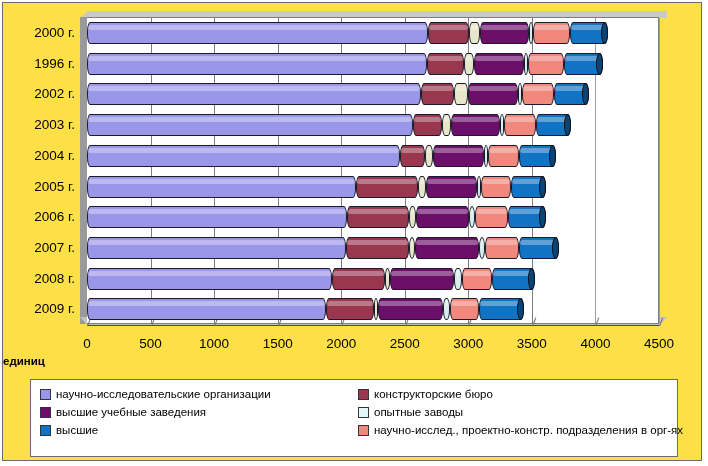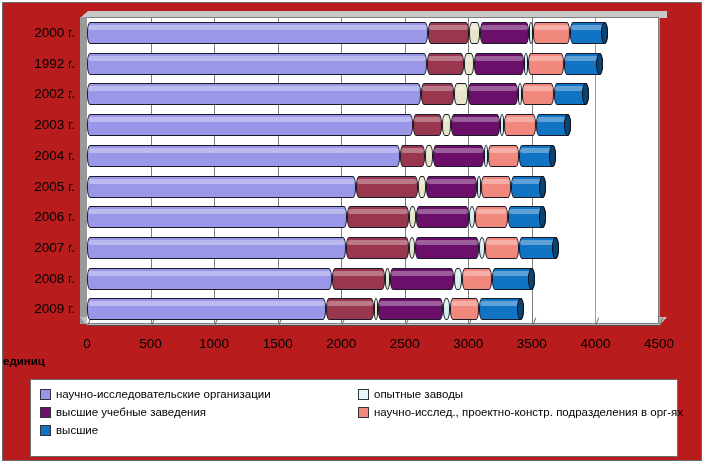--- a/index.html
+++ b/index.html
@@ -1,18 +1,18 @@
 <!DOCTYPE html>
 <html><head>
 <meta charset="utf-8">
 <style>
   html,body{margin:0;padding:0;background:#ffffff;}
   body{width:708px;height:466px;font-family:"Liberation Sans",sans-serif;overflow:hidden;}
 
-  #frame{position:absolute;left:2px;top:2px;width:700px;height:459px;border:1px solid #6b6b6b;box-sizing:border-box;background:#b91c1c;}
+  #frame{position:absolute;left:2px;top:2px;width:700px;height:459px;border:1px solid #6b6b6b;box-sizing:border-box;background:#fde047;}
 
   
   #plot-wrap{position:absolute;left:0;top:0;width:700px;height:340px;}
 
   
   #wall-left{position:absolute;left:77px;top:14px;width:8px;height:307px;background:#9a9a9a;}
   #wall-top{position:absolute;left:77px;top:8px;width:587px;height:7px;background:#c9c9c9;
             clip-path:polygon(0 100%,8px 0,100% 0,100% 100%);}
   #floor{position:absolute;left:77px;top:314px;width:587px;height:9px;background:#c2c2c2;
          clip-path:polygon(0 0,587px 0,579px 100%,8px 100%);}
@@ -337,21 +337,21 @@
                 <div class="sheen"></div>
                 <div class="cap" style="background: rgb(17, 115, 196); filter: brightness(0.6);"></div>
               </div>
             </div>
           </div>
         </div>
     </div>
 
     <div id="cat-labels">
         <div class="cat-label" style="position: absolute; left: 0px; top: 23px;">2000 г.</div>
-        <div class="cat-label" style="position: absolute; left: 0px; top: 53.7px;">1992 г.</div>
+        <div class="cat-label" style="position: absolute; left: 0px; top: 53.7px;">1996 г.</div>
         <div class="cat-label" style="position: absolute; left: 0px; top: 84.4px;">2002 г.</div>
         <div class="cat-label" style="position: absolute; left: 0px; top: 115.1px;">2003 г.</div>
         <div class="cat-label" style="position: absolute; left: 0px; top: 145.8px;">2004 г.</div>
         <div class="cat-label" style="position: absolute; left: 0px; top: 176.5px;">2005 г.</div>
         <div class="cat-label" style="position: absolute; left: 0px; top: 207.2px;">2006 г.</div>
         <div class="cat-label" style="position: absolute; left: 0px; top: 237.9px;">2007 г.</div>
         <div class="cat-label" style="position: absolute; left: 0px; top: 268.6px;">2008 г.</div>
         <div class="cat-label" style="position: absolute; left: 0px; top: 299.3px;">2009 г.</div>
       </div>
 
@@ -391,20 +391,24 @@
           <span class="sw" style="background: rgb(107, 15, 107);"></span>
           <span class="lg-text">высшие учебные заведения</span>
         </div>
         <div class="lg-item">
           <span class="sw" style="background: rgb(17, 115, 196);"></span>
           <span class="lg-text">высшие</span>
         </div>
       </div>
     <div class="lg-col right" id="legend-right">
         <div class="lg-item">
+          <span class="sw" style="background: rgb(153, 55, 79);"></span>
+          <span class="lg-text">конструкторские бюро</span>
+        </div>
+        <div class="lg-item">
           <span class="sw" style="background: rgb(228, 246, 246);"></span>
           <span class="lg-text">опытные заводы</span>
         </div>
         <div class="lg-item">
           <span class="sw" style="background: rgb(240, 136, 125);"></span>
           <span class="lg-text">научно-исслед., проектно-констр. подразделения в орг-ях</span>
         </div>
       </div>
   </div>
 

